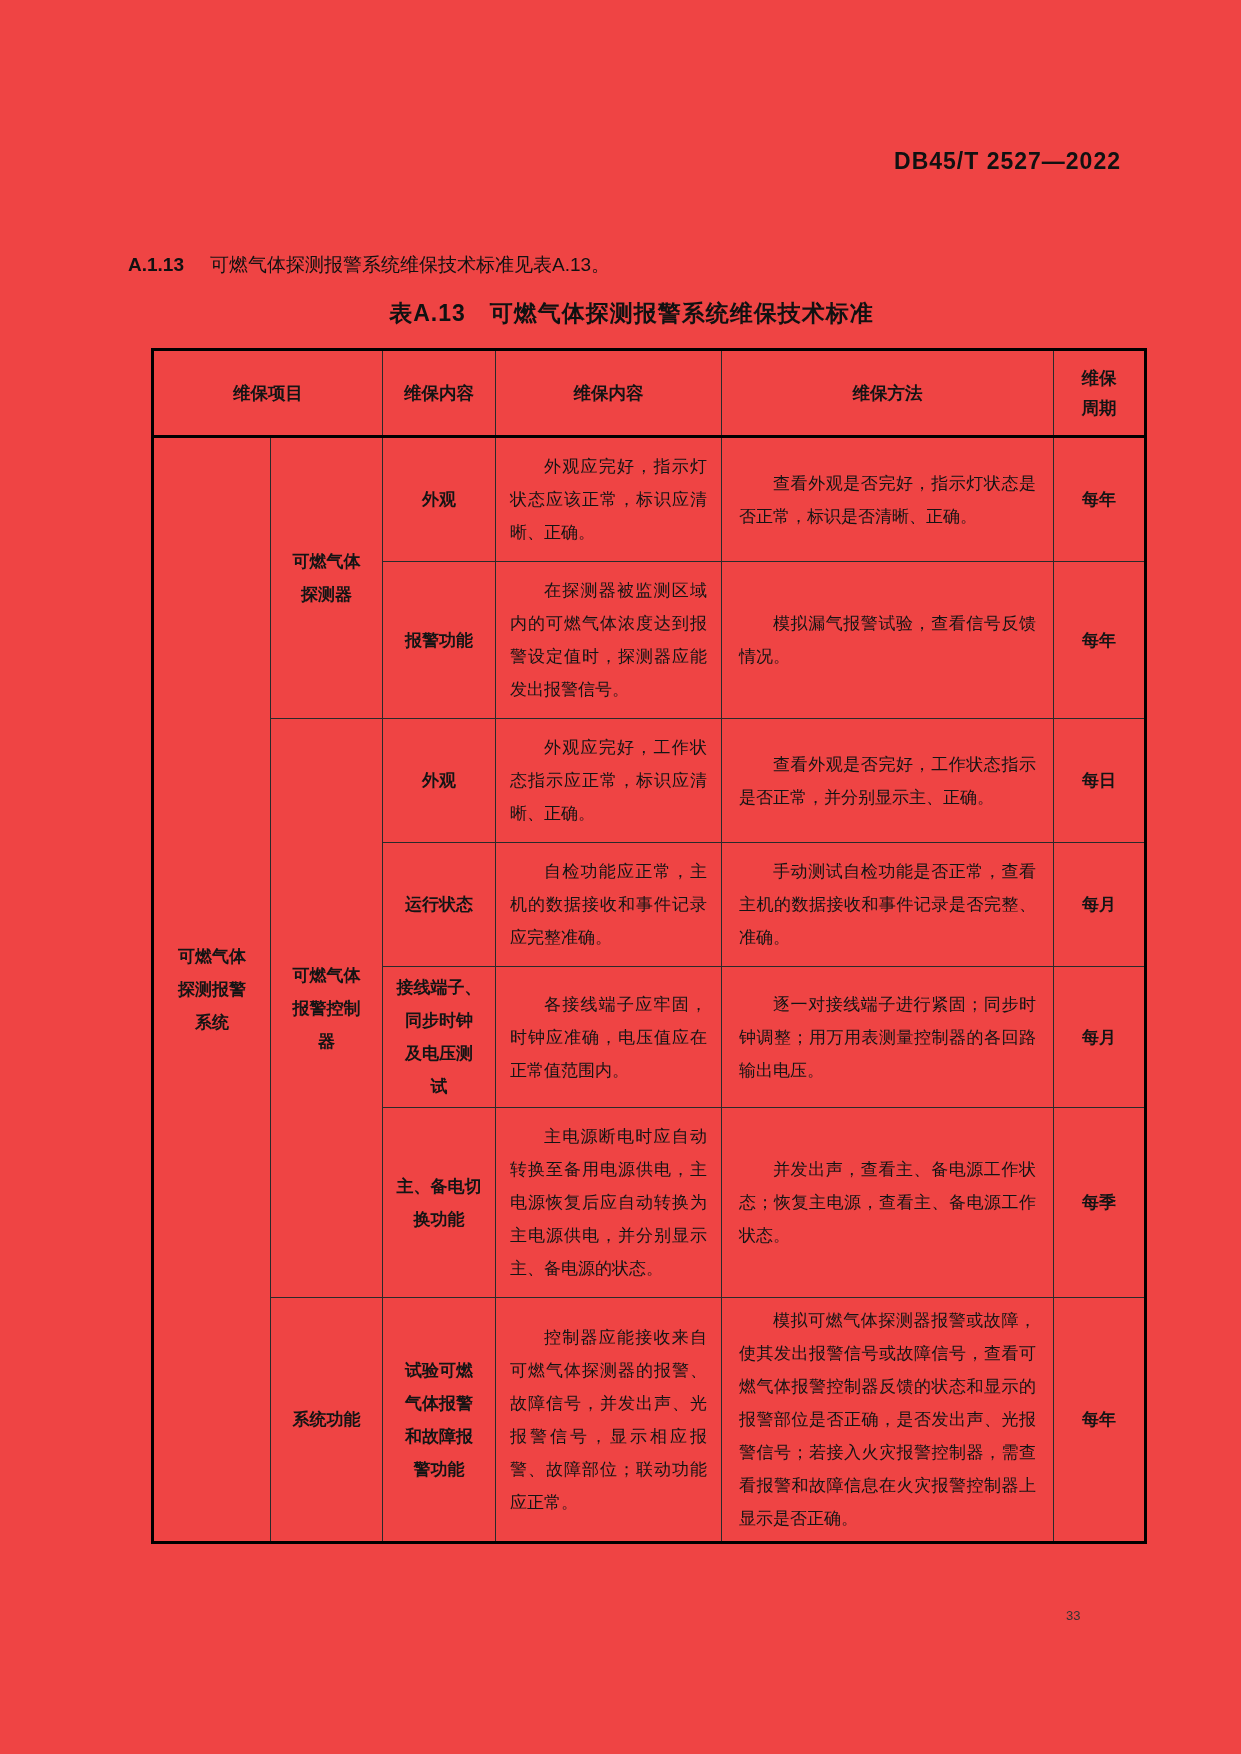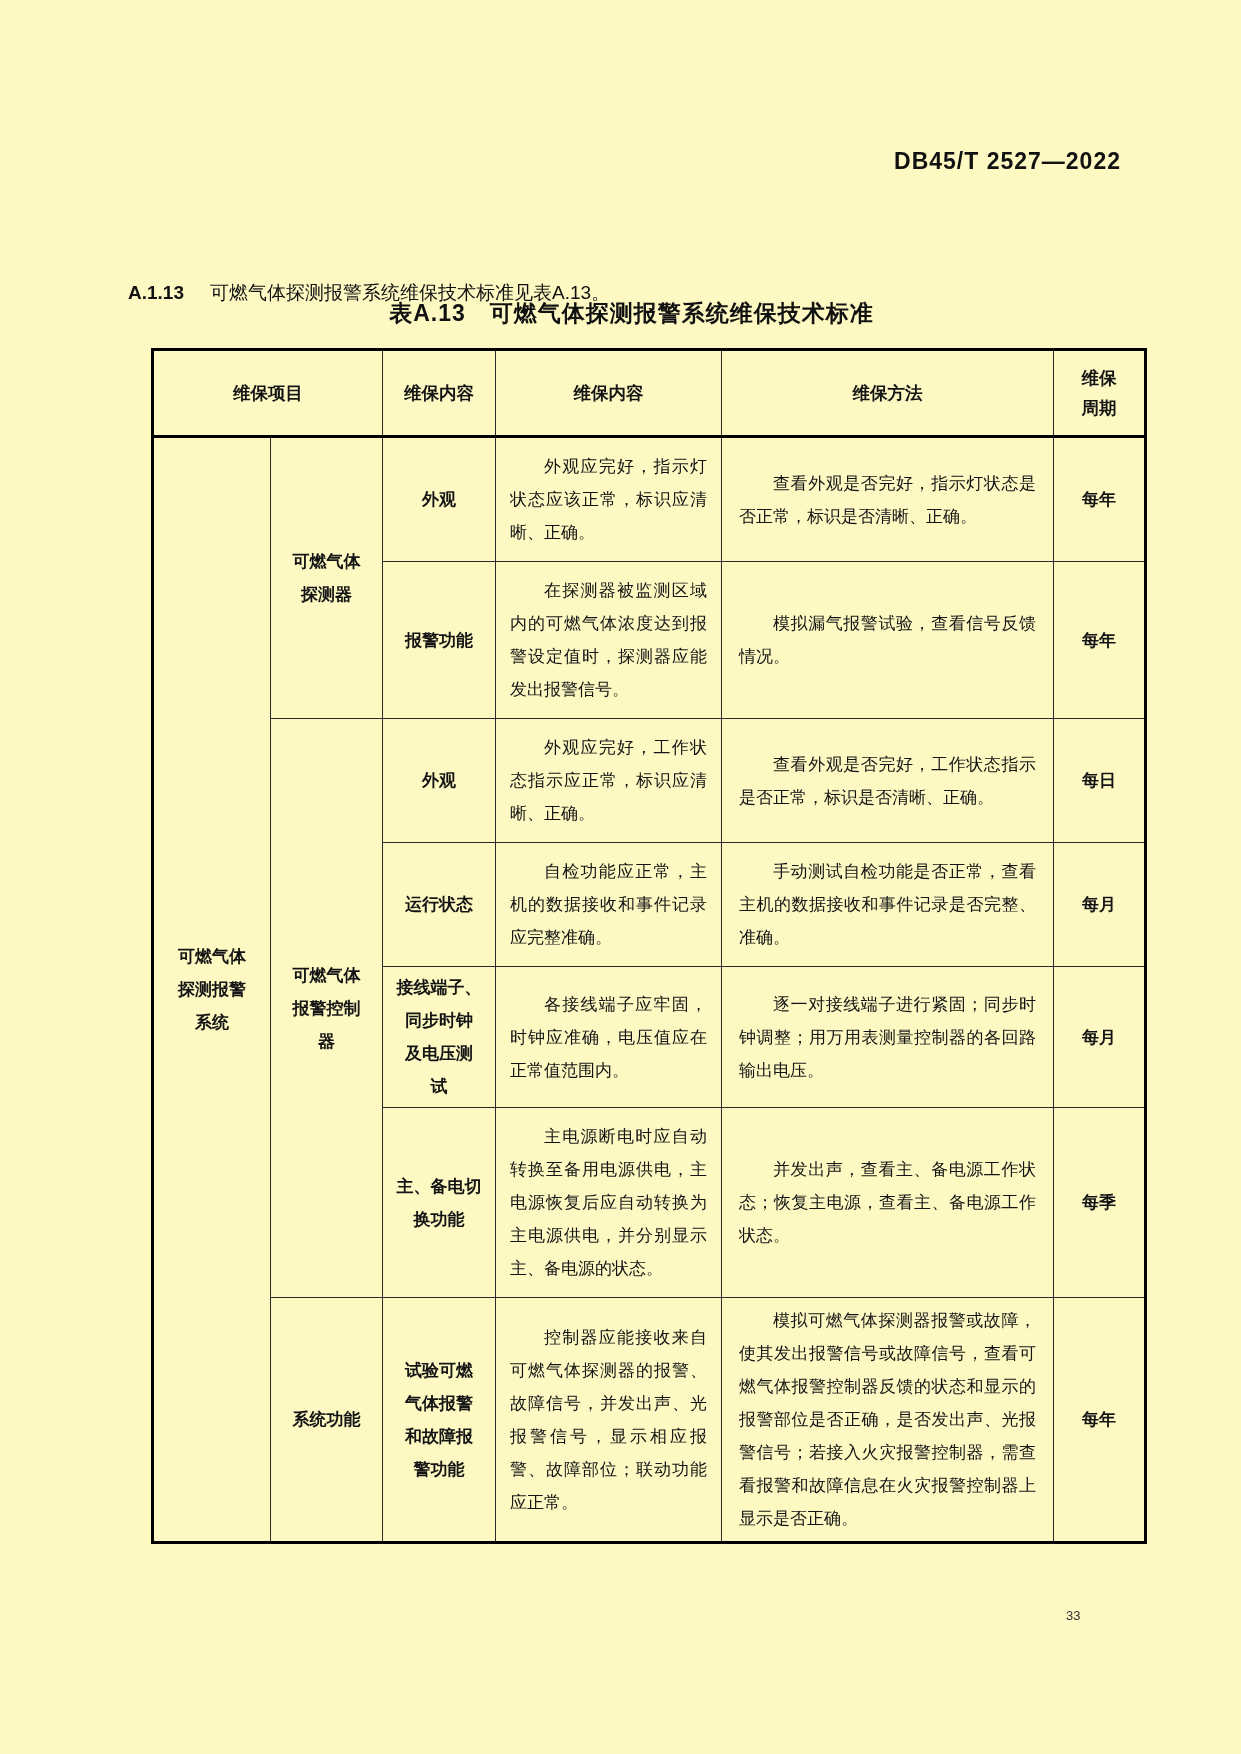--- a/index.html
+++ b/index.html
@@ -2,40 +2,39 @@
 <html><head>
 <meta charset="utf-8">
 <style>
   * { margin: 0; padding: 0; box-sizing: border-box; }
   html, body { background: #e8e8e8; }
   .page {
     position: relative;
     width: 1241px;
     height: 1754px;
     margin: 0 auto;
-    background: #fef9c3;
+    background: #ef4444;
     font-family: "Liberation Sans", "DejaVu Sans", sans-serif;
     color: #111;
   }
   .doc-code {
     position: absolute;
     top: 148px;
     right: 120px;
     font-size: 23px;
     font-weight: 600;
     letter-spacing: 1px;
     font-family: "Liberation Sans", "DejaVu Sans", sans-serif;
   }
   .clause {
     position: absolute;
     top: 250px;
     left: 128px;
     font-size: 19px;
     line-height: 30px;
-    margin-top: 28px;
   }
   .clause-number {
     font-weight: bold;
     margin-right: 26px;
   }
   .table-caption {
     position: absolute;
     top: 298px;
     left: 135px;
     width: 993px;
@@ -167,21 +166,21 @@
         </tr>
         <tr class="row3">
           <td class="center-cell" rowspan="4">可燃气体
 报警控制
 器</td>
           <td class="center-cell">外观</td>
           <td class="para-cell">
               <div class="para">外观应完好，工作状态指示应正常，标识应清晰、正确。</div>
             </td>
           <td class="para-cell method-cell">
-              <div class="para">查看外观是否完好，工作状态指示是否正常，标识是否清晰、正确。</div>
+              <div class="para">查看外观是否完好，工作状态指示是否正常，并分别显示主、正确。</div>
             </td>
           <td class="center-cell">每日</td>
         </tr>
         <tr class="row4">
           <td class="center-cell">运行状态</td>
           <td class="para-cell">
               <div class="para">自检功能应正常，主机的数据接收和事件记录应完整准确。</div>
             </td>
           <td class="para-cell method-cell">
               <div class="para">手动测试自检功能是否正常，查看主机的数据接收和事件记录是否完整、准确。</div>

